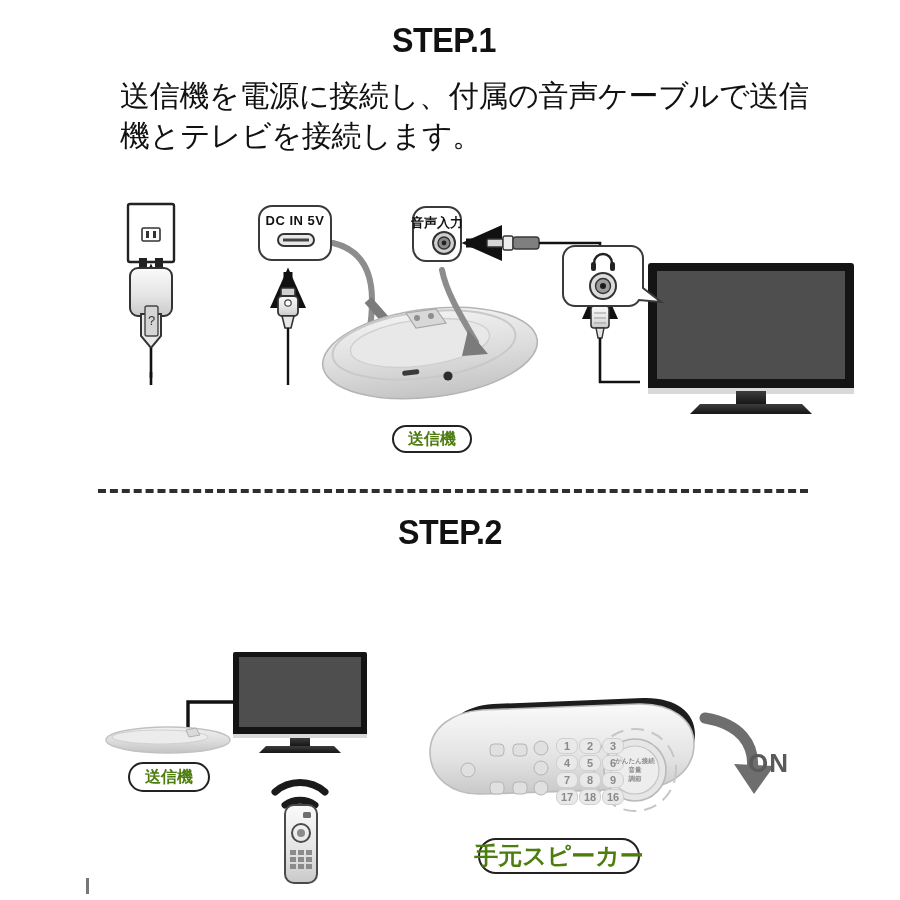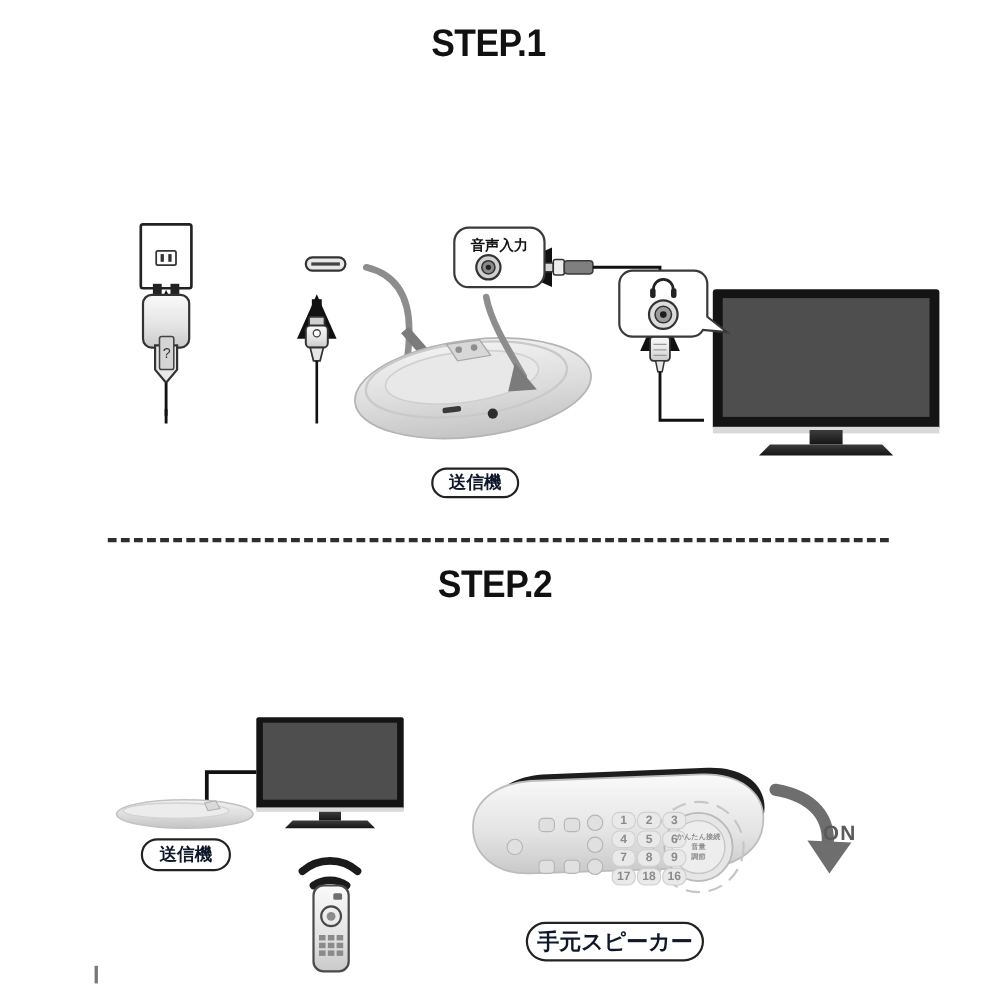--- a/index.html
+++ b/index.html
@@ -102,24 +102,24 @@
     background: #fff;
     display: flex;
     align-items: center;
     justify-content: center;
     box-sizing: border-box;
   }
   .pill span {
     font-size: 16px;
     font-weight: 700;
     font-family: "DejaVu Sans", "Liberation Sans", sans-serif;
-    color: #0f172a;
+    color: #4d7c0f;
     white-space: nowrap;
   }
-  .pill.big span { font-size: 20px; }
+  .pill.big span { font-size: 24px; }
 
   
   .callout {
     position: absolute;
     border: 2px solid #3a3a3a;
     border-radius: 14px;
     background: #fff;
     box-sizing: border-box;
   }
   .callout-label {
@@ -135,34 +135,35 @@
   }
   .callout-label.en { font-family: "Liberation Sans", sans-serif; letter-spacing: 0.5px; }
 
   
   .art { position: absolute; inset: 0; pointer-events: none; }
 
   .on-text {
     position: absolute;
     left: 748px;
     top: 748px;
-    font-size: 19px;
+    font-size: 26px;
     font-weight: 700;
     color: #5a5a5a;
     font-family: "Liberation Sans", sans-serif;
     letter-spacing: 1px;
   }
 </style>
 </head>
 <body>
 
 <div class="page">
 
 
   <div class="step1-title">STEP.1</div>
+  <div class="body-text" id="step1-desc">送信機を電源に接続し、付属の音声ケーブルで送信機とテレビを接続します。</div>
 
   <svg class="art" width="900" height="900" viewBox="0 0 900 900">
     <defs>
       <linearGradient id="bodyGrad" x1="0" y1="0" x2="0" y2="1">
         <stop offset="0%" stop-color="#f2f2f2"></stop>
         <stop offset="55%" stop-color="#dcdcdc"></stop>
         <stop offset="100%" stop-color="#c4c4c4"></stop>
       </linearGradient>
       <linearGradient id="bodyGrad2" x1="0" y1="0" x2="0" y2="1">
         <stop offset="0%" stop-color="#fafafa"></stop>
@@ -253,26 +254,29 @@
 
     <g>
       <rect x="648" y="263" width="206" height="128" rx="3" fill="#141414"></rect>
       <rect x="657" y="271" width="188" height="108" fill="#4e4e4e"></rect>
       <rect x="648" y="388" width="206" height="6" fill="#d9d9d9"></rect>
       <path d="M736,391 h30 v13 h-30 z" fill="url(#standGrad)"></path>
       <path d="M700,404 h102 l10,10 h-122 z" fill="url(#standGrad)"></path>
     </g>
   </svg>
 
+  <div class="callout" style="left:258px; top:205px; width:74px; height:56px;">
+    <span class="callout-label en">DC IN 5V</span>
+  </div>
   <svg class="art" width="900" height="900" viewBox="0 0 900 900">
     <rect x="278" y="234" width="36" height="12" rx="6" fill="#e8e8e8" stroke="#333" stroke-width="2"></rect>
     <path d="M283,240 h26" stroke="#444" stroke-width="3"></path>
   </svg>
 
-  <div class="callout" style="left:412px; top:206px; width:84px; height:56px;">
+  <div class="callout" style="left:412px; top:206px; width:50px; height:56px;">
     <span class="callout-label">音声入力</span>
   </div>
   <svg class="art" width="900" height="900" viewBox="0 0 900 900">
     <circle cx="444" cy="243" r="11" fill="#d0d0d0" stroke="#333" stroke-width="2"></circle>
     <circle cx="444" cy="243" r="6" fill="#8a8a8a" stroke="#333" stroke-width="1.4"></circle>
     <circle cx="444" cy="243" r="2.4" fill="#222"></circle>
   </svg>
 
   <svg class="art" width="900" height="900" viewBox="0 0 900 900">
     <path d="M575,246 h56 a12,12 0 0 1 12,12 v30 l18,14 l-22,-2 a12,12 0 0 1 -10,6 h-54 a12,12 0 0 1 -12,-12 v-36 a12,12 0 0 1 12,-12 z" fill="#fff" stroke="#3a3a3a" stroke-width="2"></path>

